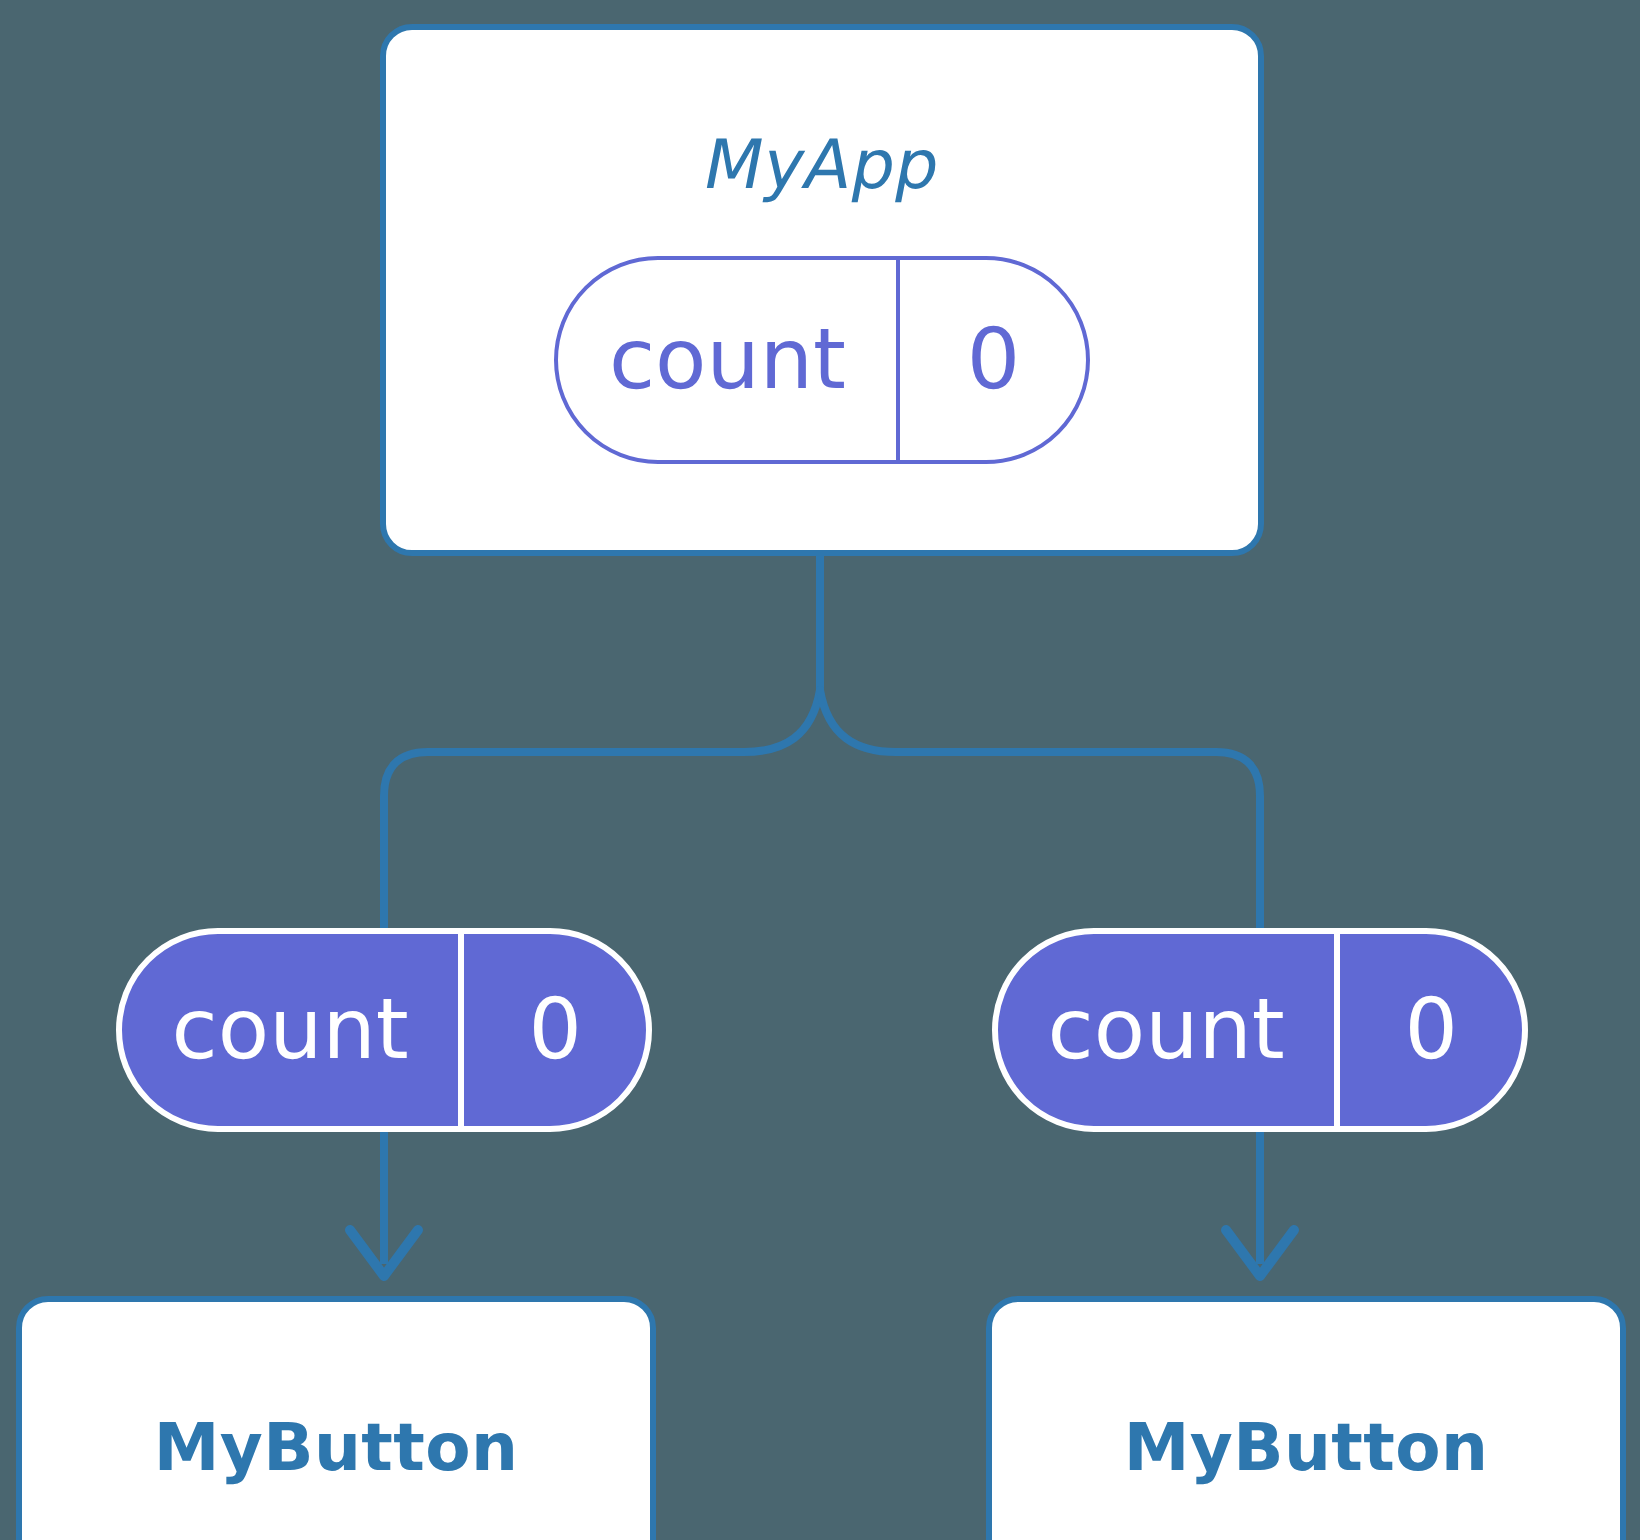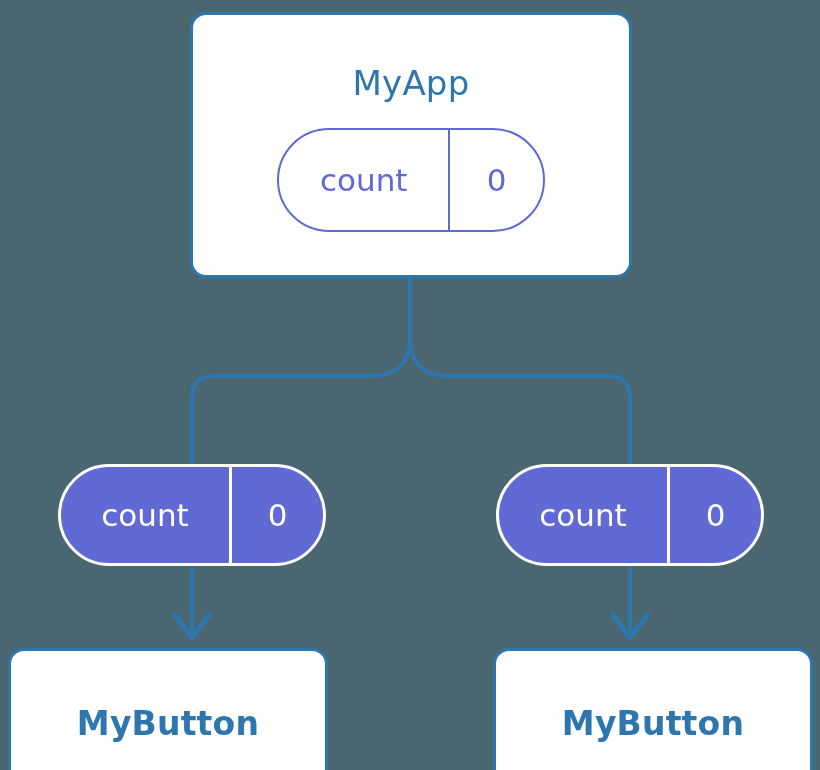--- a/index.html
+++ b/index.html
@@ -50,20 +50,21 @@
     white-space: nowrap;
   }
 
   
   #node-myapp {
     left: 190px;
     top: 12px;
     width: 442px;
     height: 266px;
     border-radius: 16px;
+    font-style: italic;
   }
   #node-myapp .comp-title {
     margin-top: 51px;
   }
 
   
   .button-box {
     height: 150px;
     justify-content: center;
     border-radius: 16px;
@@ -91,21 +92,21 @@
     align-items: stretch;
     border-radius: 999px;
     box-sizing: border-box;
     overflow: hidden;
   }
   .capsule .cap-key,
   .capsule .cap-val {
     display: flex;
     align-items: center;
     justify-content: center;
-    font-size: 31px;
+    font-size: 42px;
     line-height: 1;
     box-sizing: border-box;
     white-space: nowrap;
   }
 
   
   .capsule.hollow {
     border: 2px solid #6069d4;
     background: transparent;
   }

